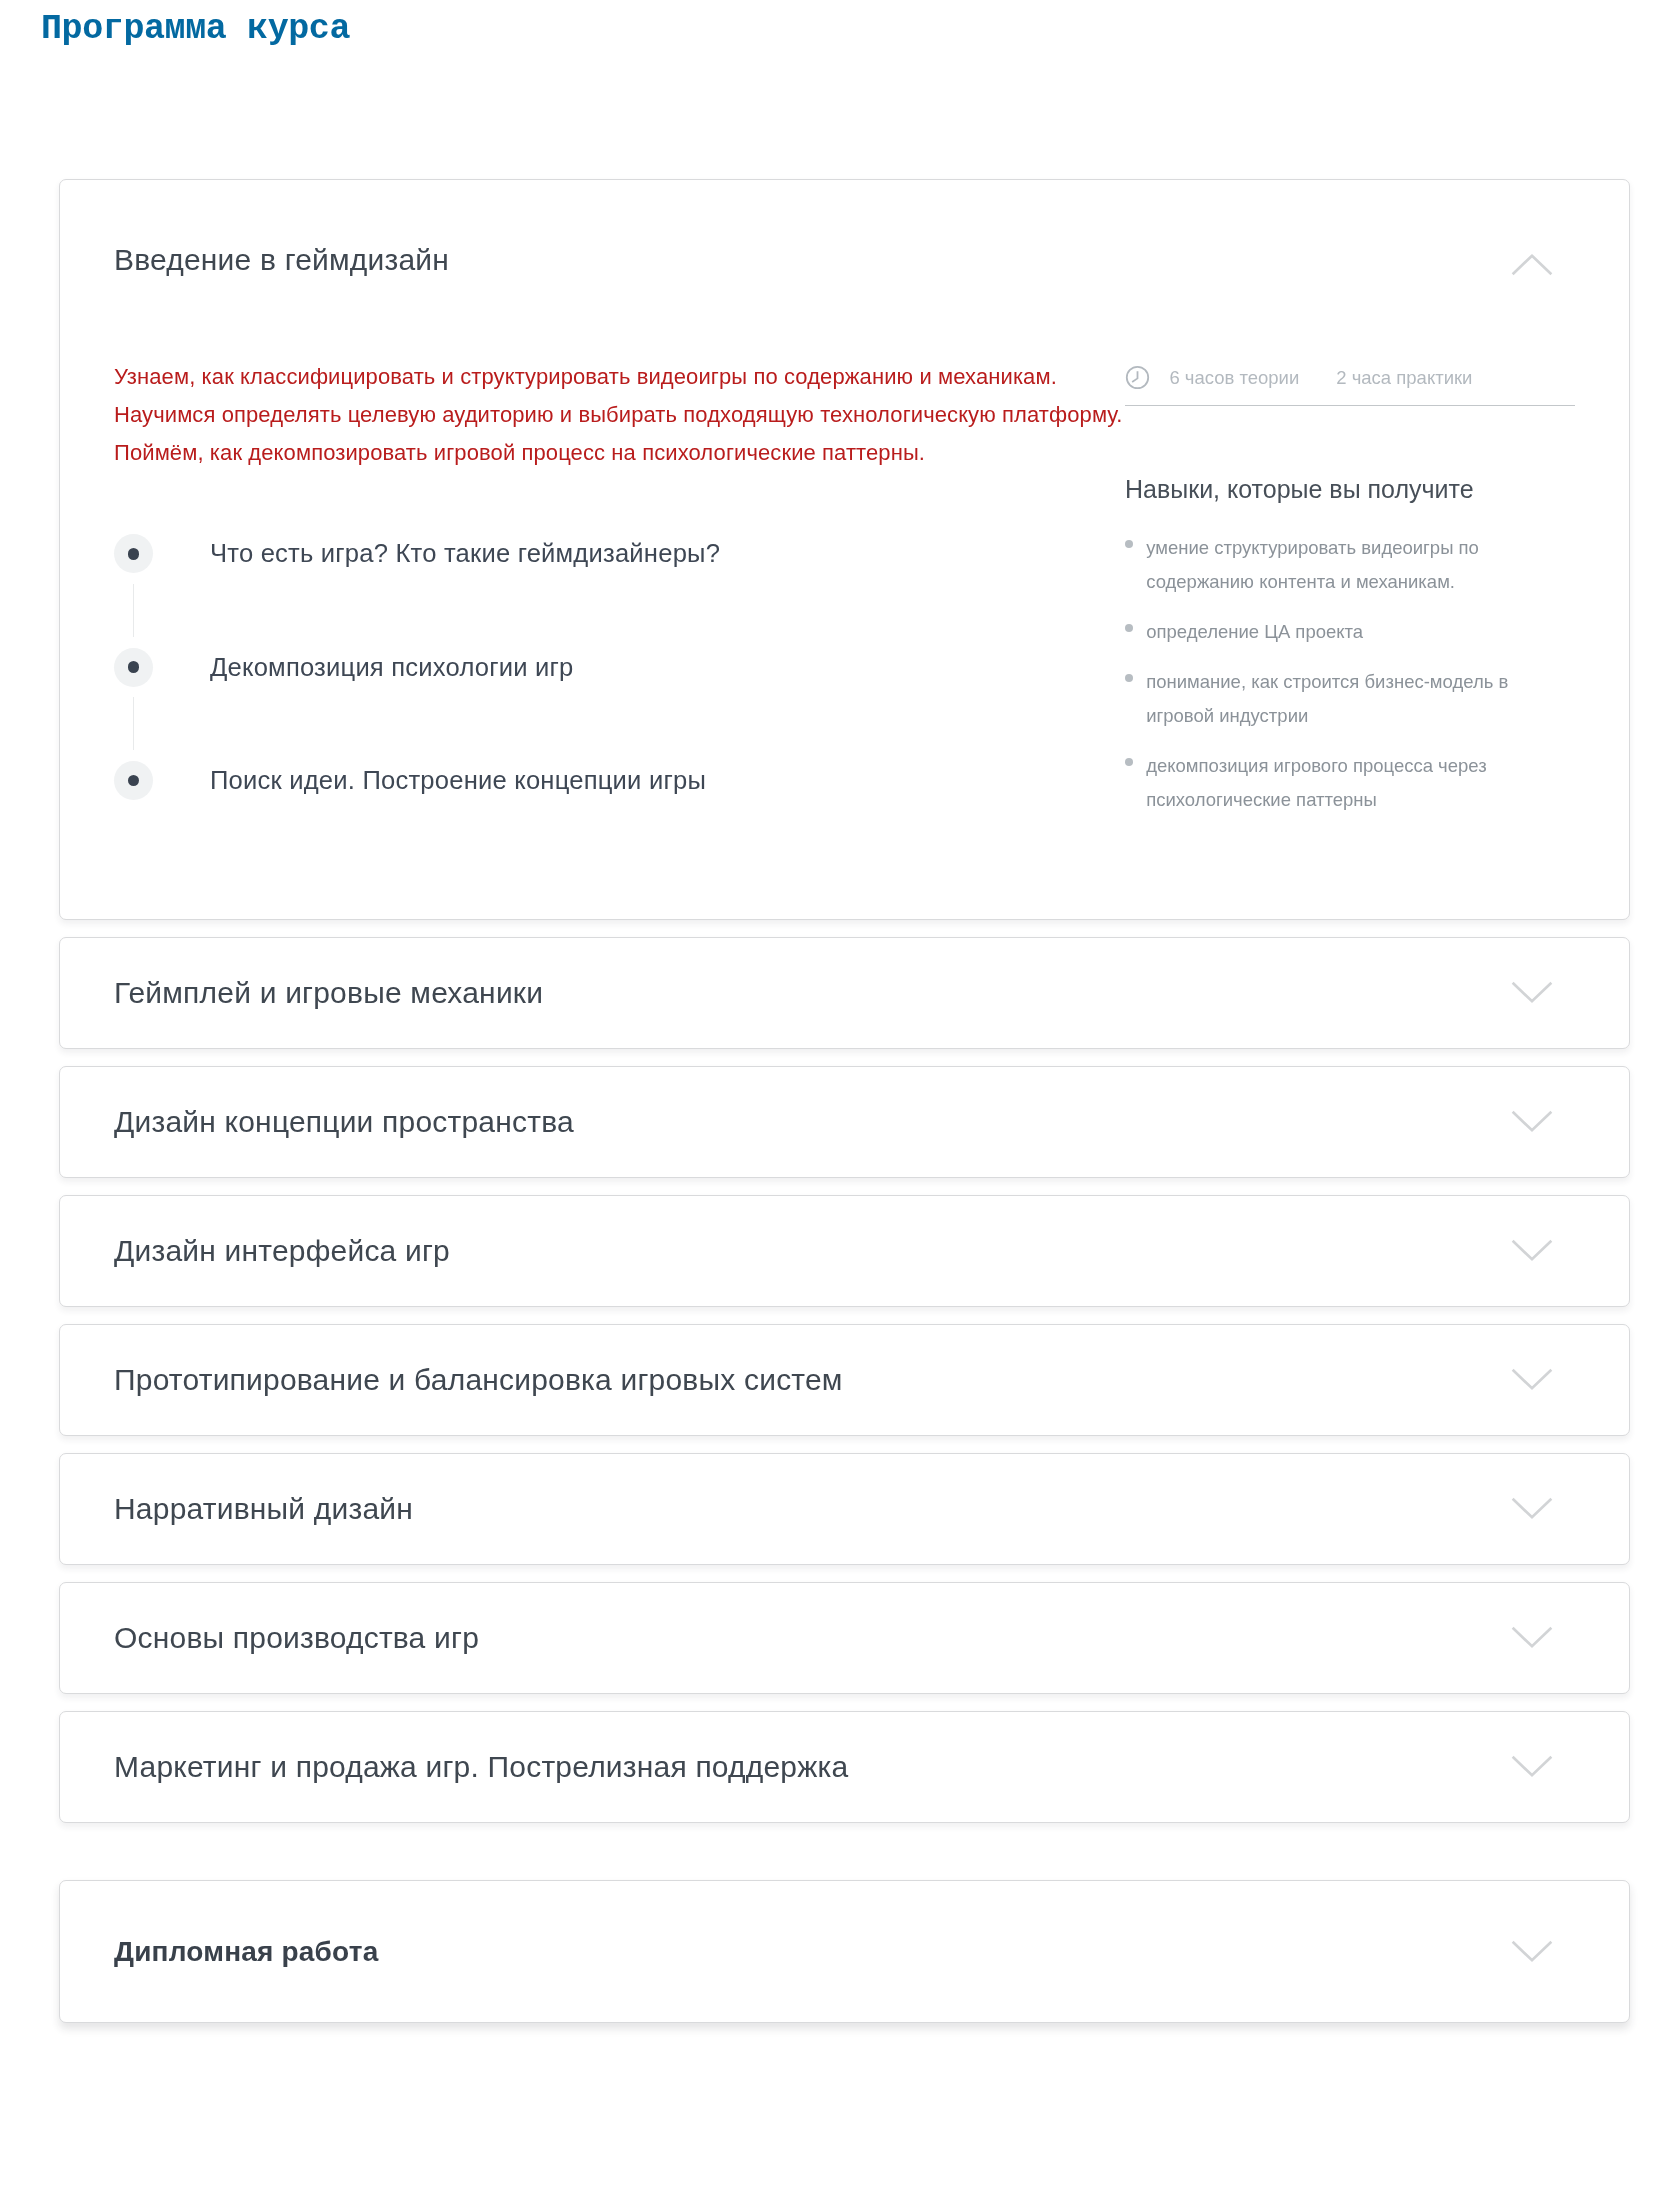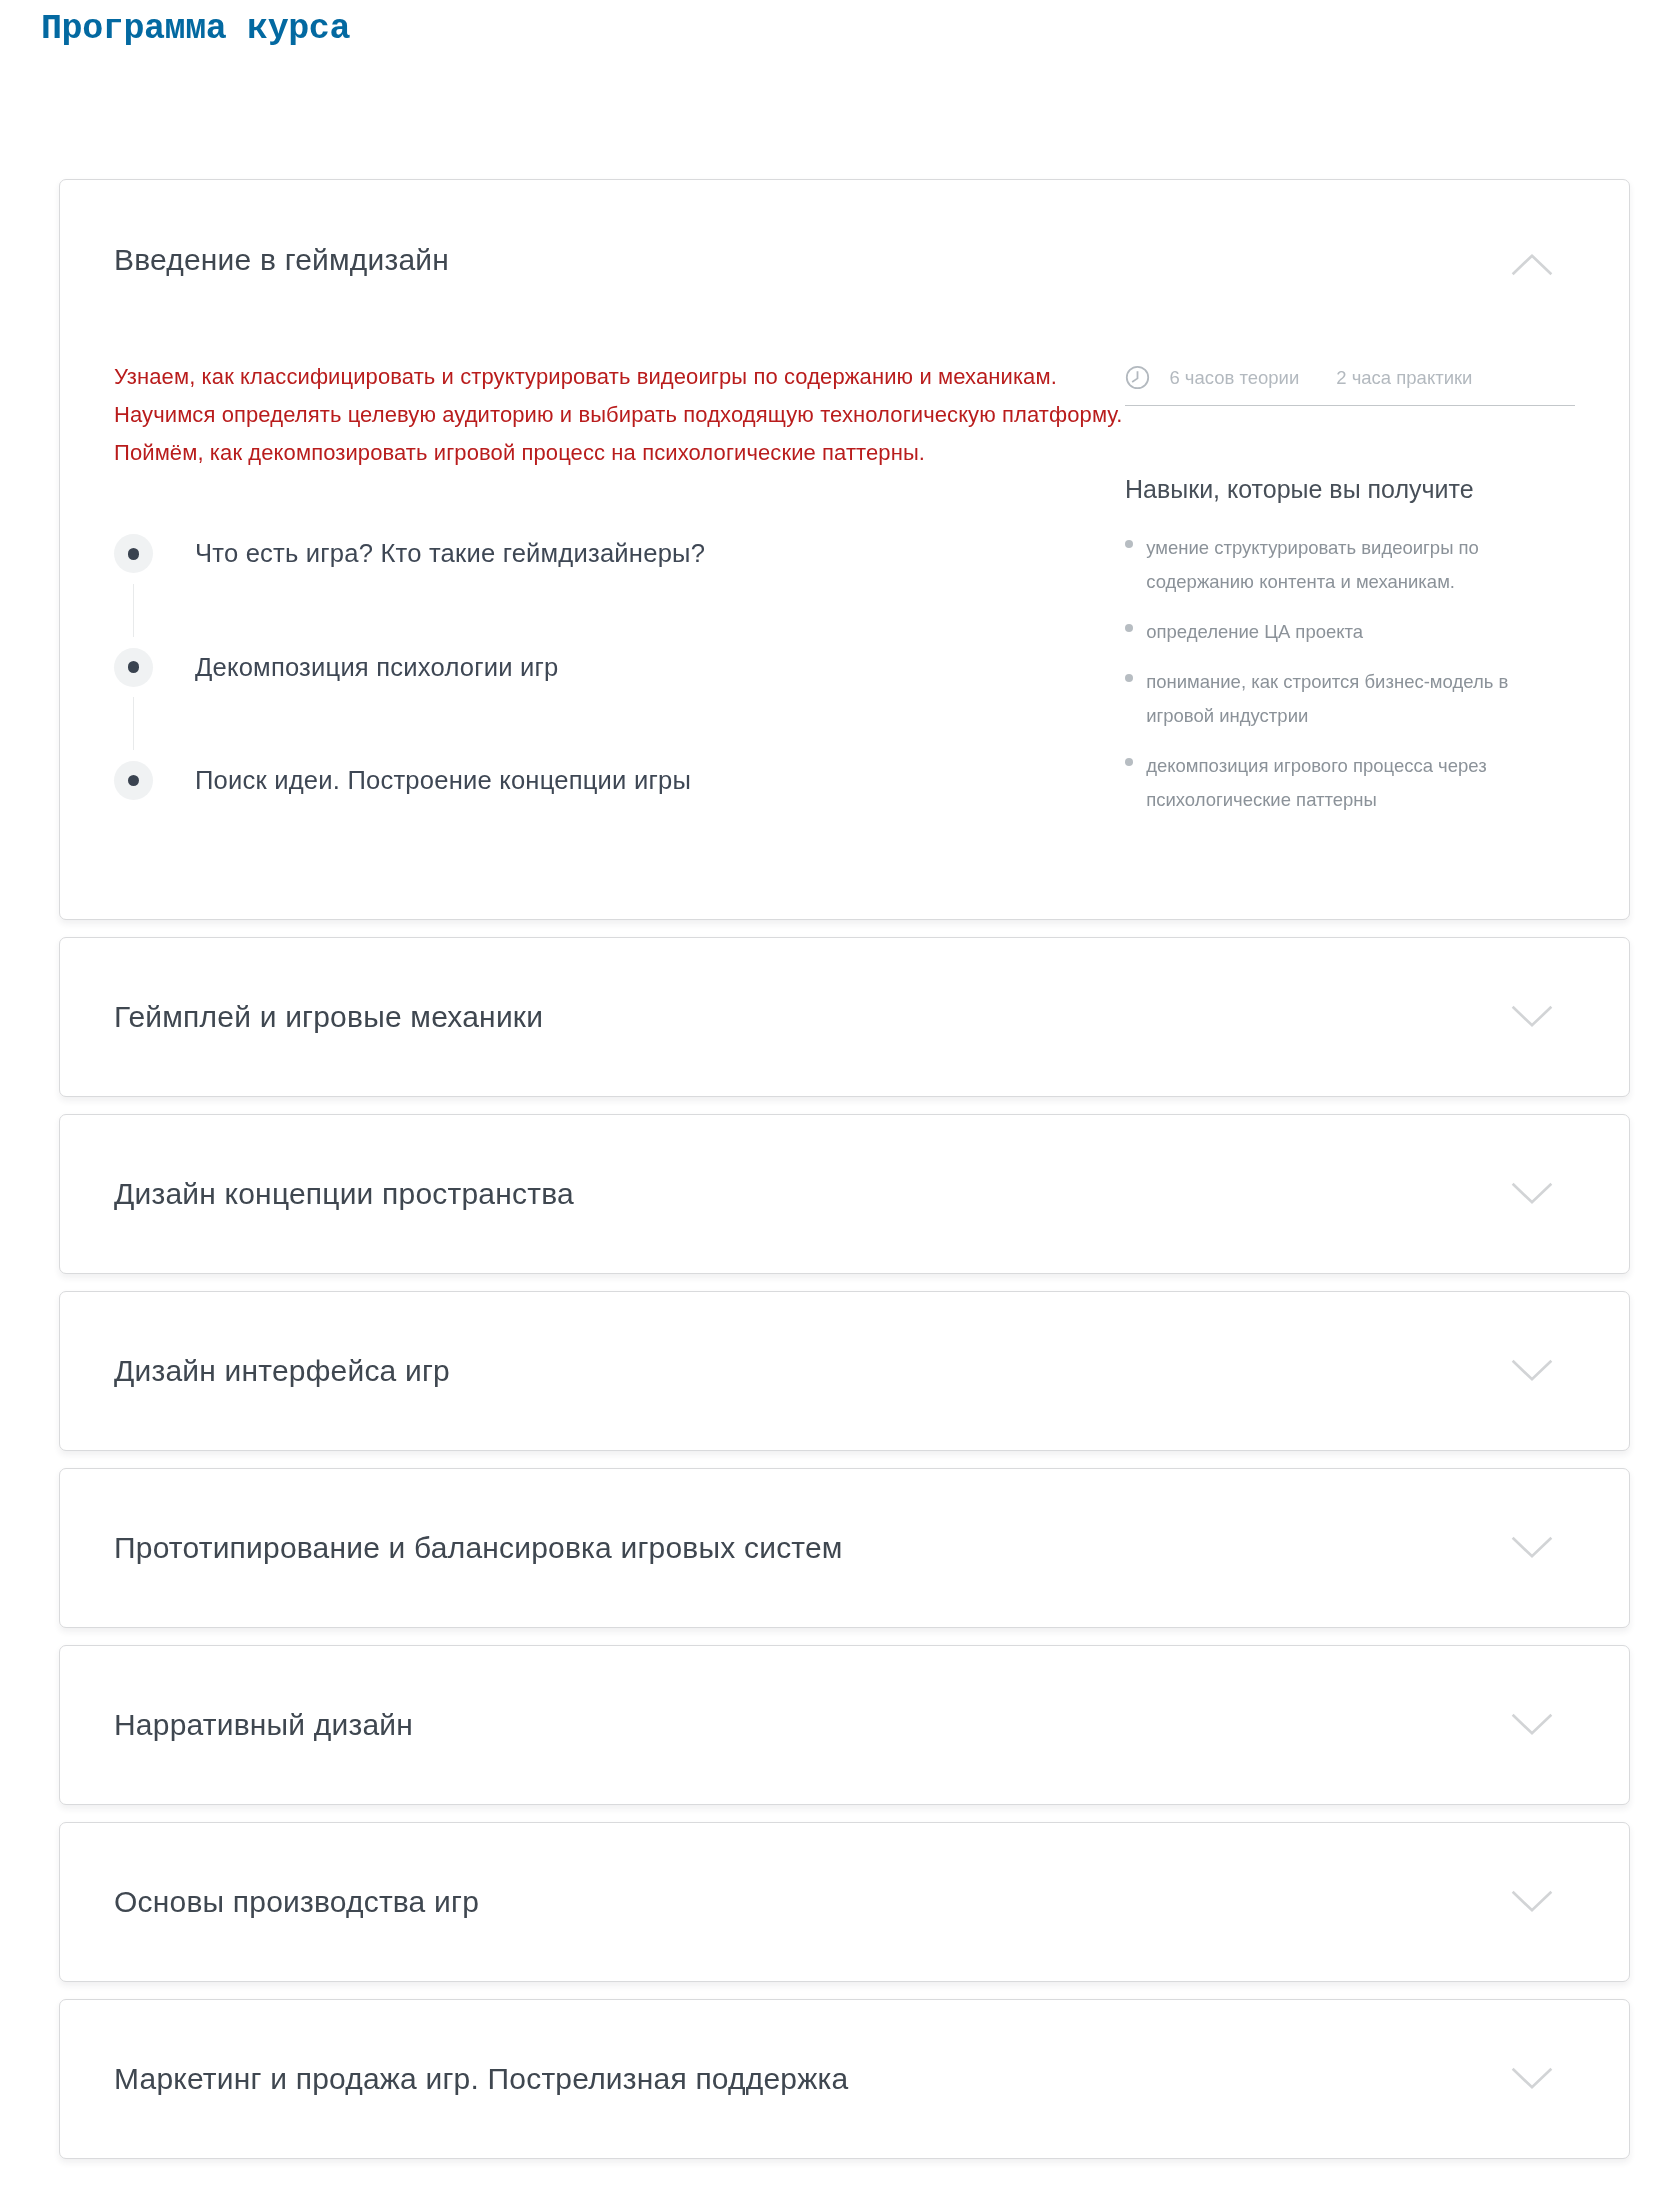--- a/index.html
+++ b/index.html
@@ -22,41 +22,41 @@
   .card {
     background: #ffffff;
     border: 0.9px solid #d9dadc;
     border-radius: 7px;
     box-shadow: 0 3.5px 6.2px rgba(40,45,50,0.07);
     width: 100%;
   }
   .card + .card { margin-top: 17px; }
   .card.expanded { height: 741px; padding: 62px 54px 0 54px; }
   .card.collapsed {
-    height: 160px; padding: 0 54px;
+    height: 112px; padding: 0 54px;
     display: flex; align-items: center; justify-content: space-between;
     cursor: pointer;
   }
   .card.collapsed.final { height: 143px; margin-top: 57px;
     box-shadow: 0 5.3px 8.8px rgba(40,45,50,0.12); }
   .card-head { display: flex; align-items: flex-start; justify-content: space-between; }
   .module-title {
     font-size: 30px; font-weight: 300; line-height: 35px;
     color: #3f4750; letter-spacing: 0.2px;
   }
   .card.collapsed.final .module-title { font-weight: 700; font-size: 28px; color: #39414b; }
   .chev { display: inline-block; margin: 10.6px 21px 0 0; line-height: 0; cursor: pointer; }
   .card.collapsed .chev { margin: 0 21px 0 0; }
   .card-body { margin-top: 81px; display: flex; justify-content: space-between; }
   .col-left { width: 1010px; }
   .col-left p.descr {
     font-size: 22px; line-height: 38px; color: #b91c1c; letter-spacing: 0.1px;
   }
   .lessons { margin-top: 62px; }
-  .lesson-row { display: flex; align-items: center; }
+  .lesson-row { display: flex; align-items: center; gap: 15px; }
   .lesson-marker {
     width: 39px; height: 39px; border-radius: 50%;
     background: #f0f2f3; flex: 0 0 39px;
     display: flex; align-items: center; justify-content: center;
   }
   .lesson-marker .dot { width: 11.5px; height: 11.5px; border-radius: 50%; background: #3a4350; }
   .lesson-text { margin-left: 42px; font-size: 25.6px; color: #3e4754; letter-spacing: 0.2px; }
   .connector { width: 1.8px; height: 53px; background: #e8eaeb; margin: 10.6px 0 10.6px 18.5px; }
   .col-right { width: 450px; padding-top: 7px; }
   .hours-row { display: flex; align-items: center; }

